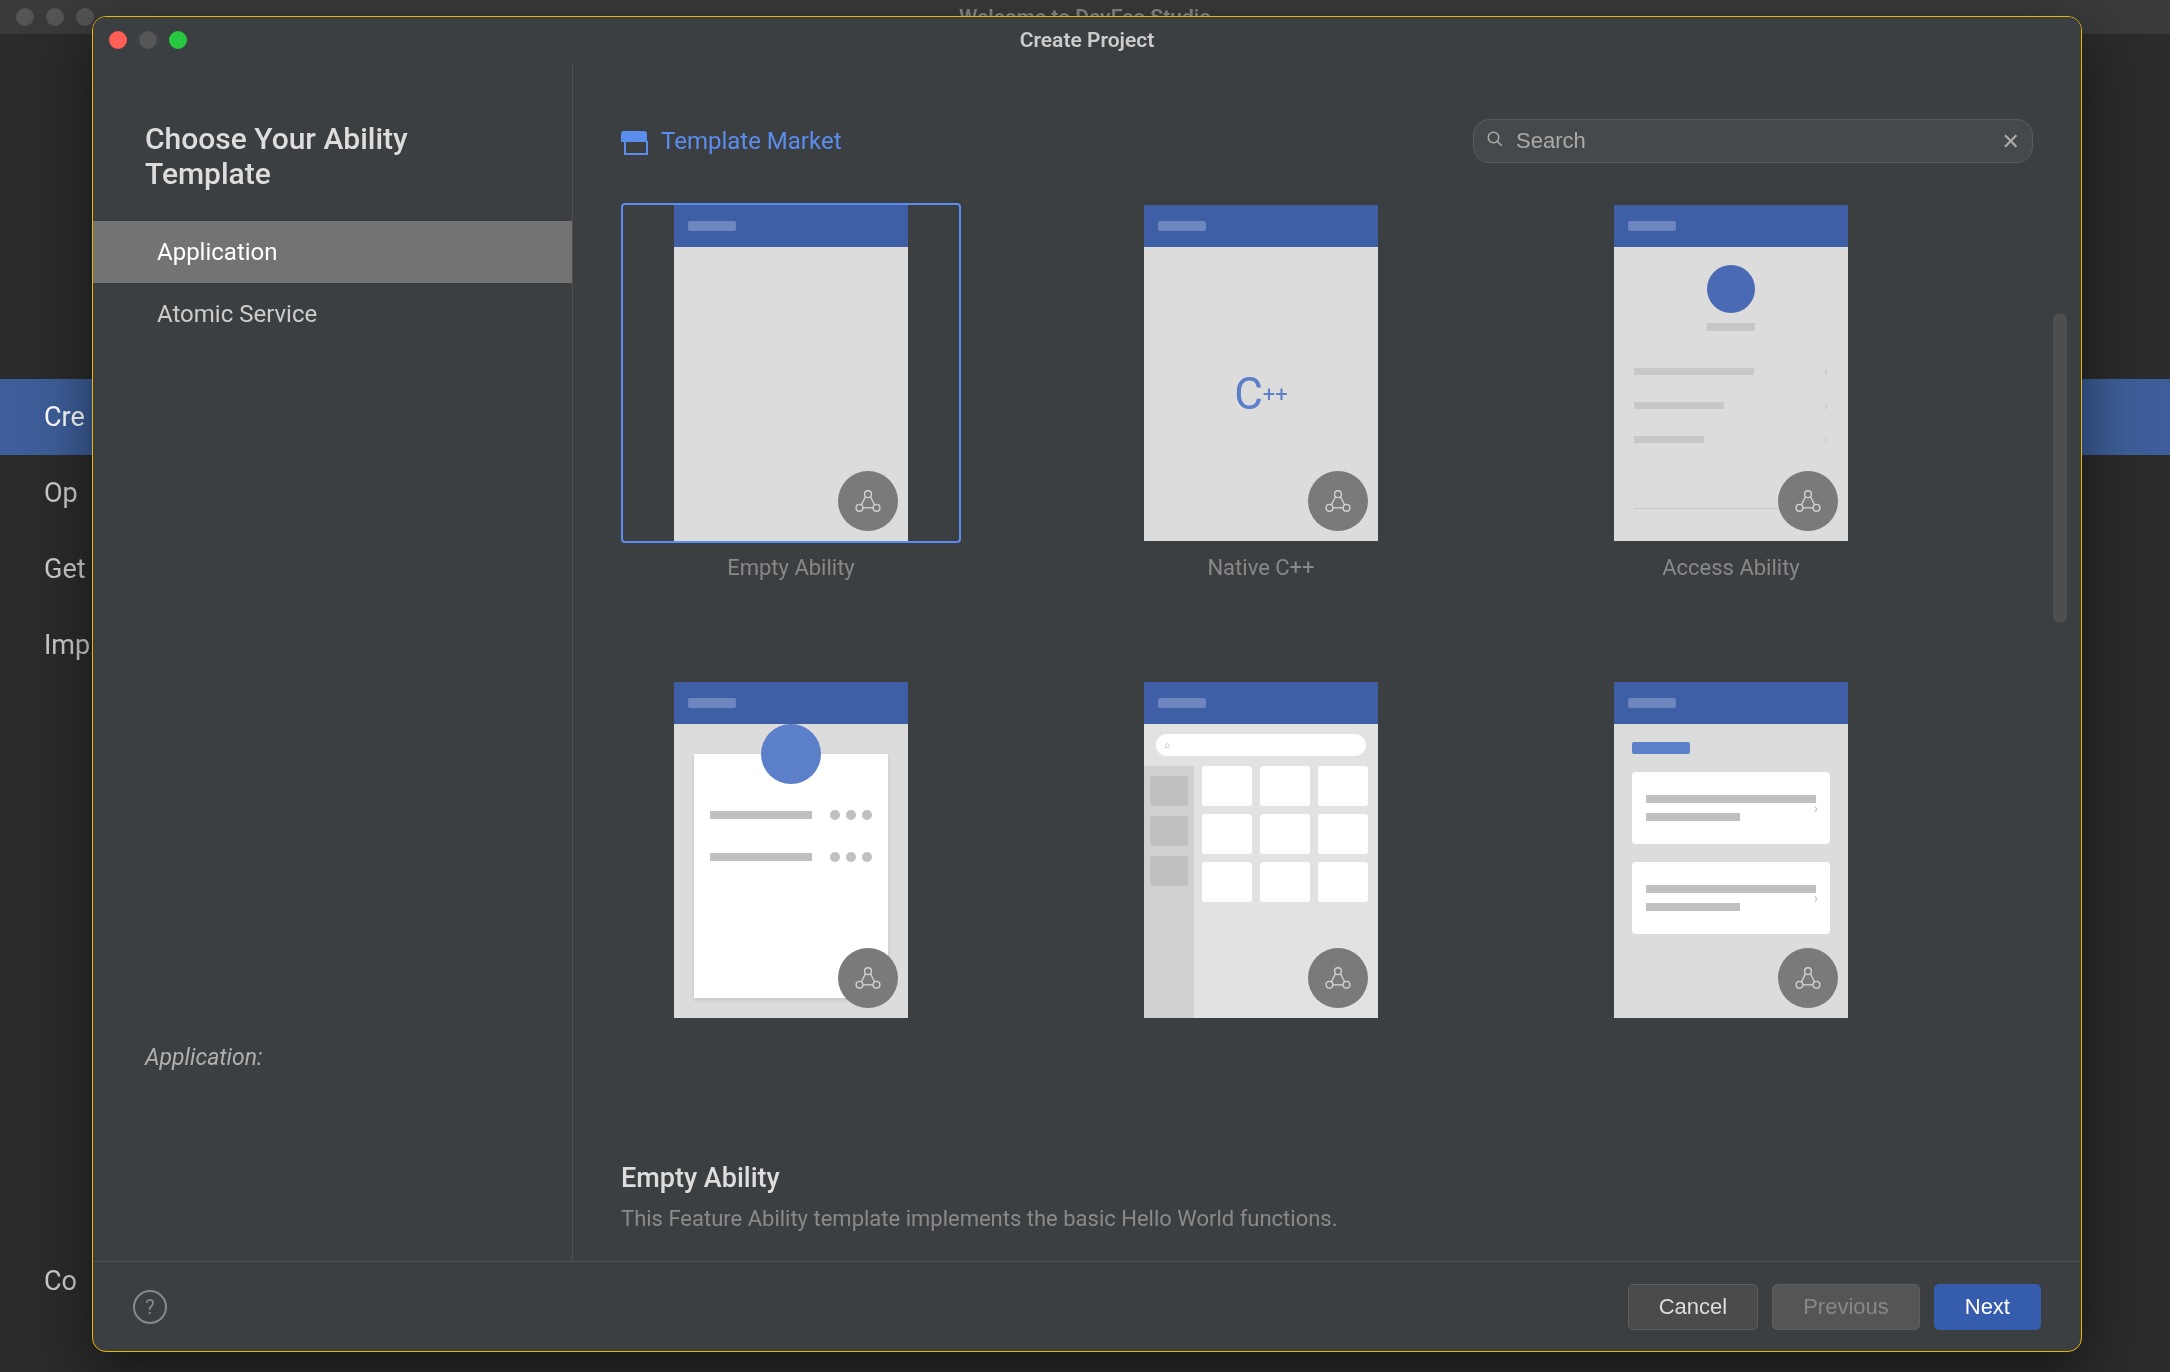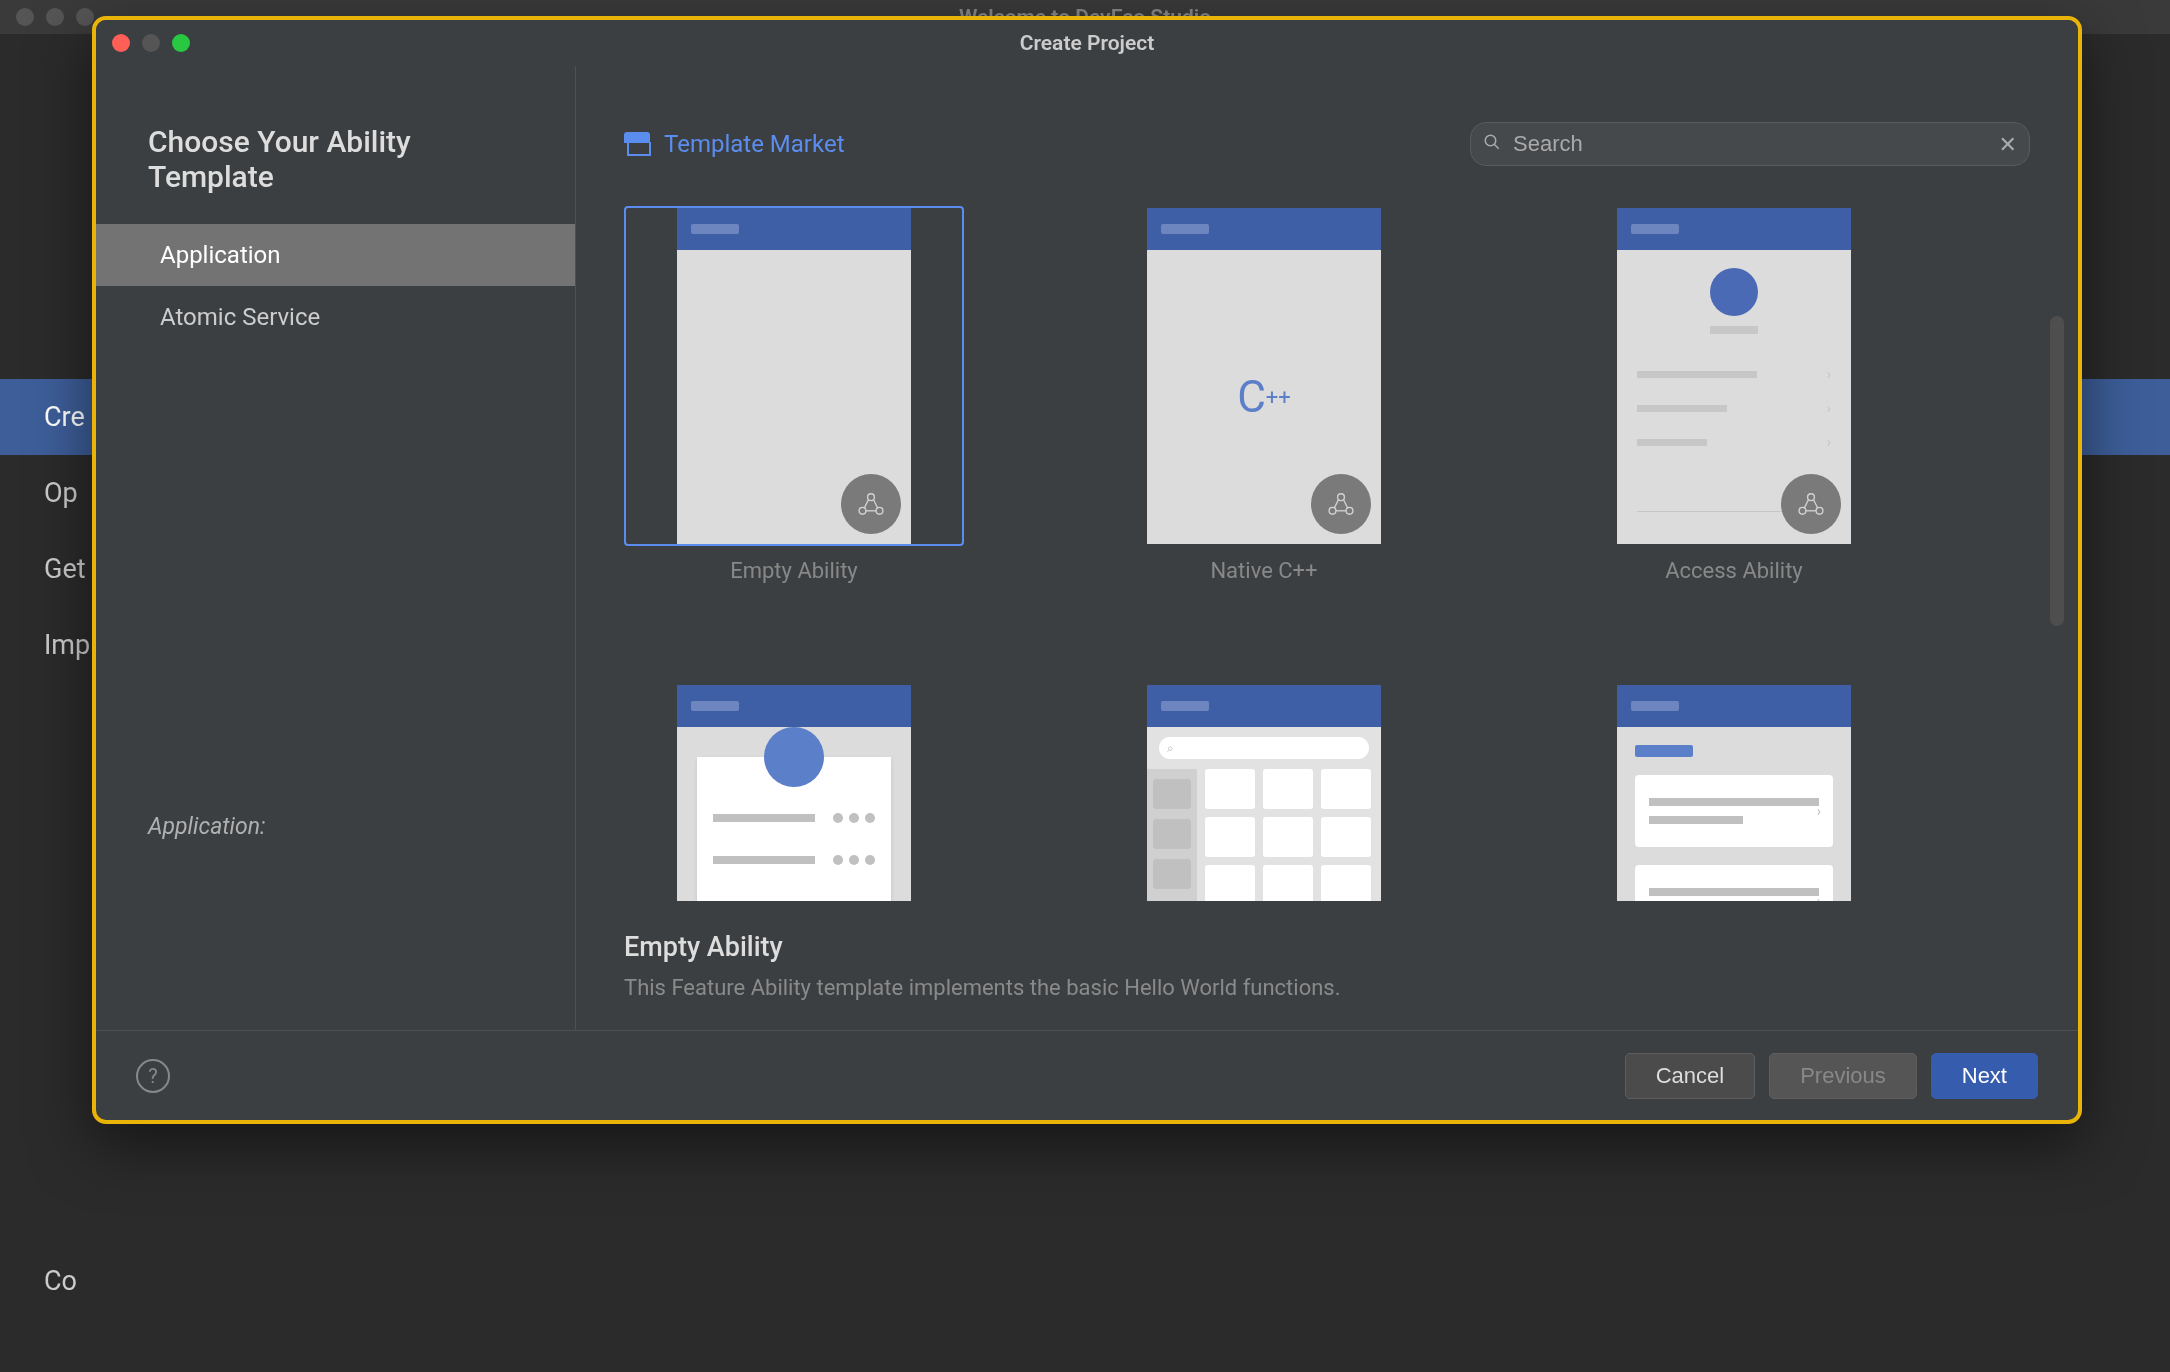--- a/index.html
+++ b/index.html
@@ -54,28 +54,28 @@
     background: #3d5e99;
     color: #fff;
   }
 
   
   .dialog {
     position: absolute;
     top: 16px;
     left: 92px;
     width: 1990px;
-    height: 1108px;
+    height: 1336px;
     background: #3c3f41;
     border-radius: 14px;
     box-shadow: 0 20px 60px rgba(0,0,0,.5);
     display: flex;
     flex-direction: column;
     overflow: hidden;
-    border: 4px solid #eab308;
+    border: 1px solid #eab308;
   }
   .dialog-titlebar {
     height: 46px;
     background: #3c3f41;
     display: flex;
     align-items: center;
     position: relative;
     flex-shrink: 0;
   }
   .dialog-title {
@@ -154,21 +154,21 @@
     position: relative;
   }
   .main-top {
     display: flex;
     align-items: center;
     padding: 56px 48px 30px 48px;
     gap: 30px;
   }
   .market-link {
     display: flex;
-    align-items: flex-start;
+    align-items: flex-end;
     gap: 14px;
     color: #5b8def;
     font-size: 24px;
     cursor: pointer;
   }
   .market-icon {
     width: 26px; height: 26px;
     position: relative;
   }
   .market-icon::before {

